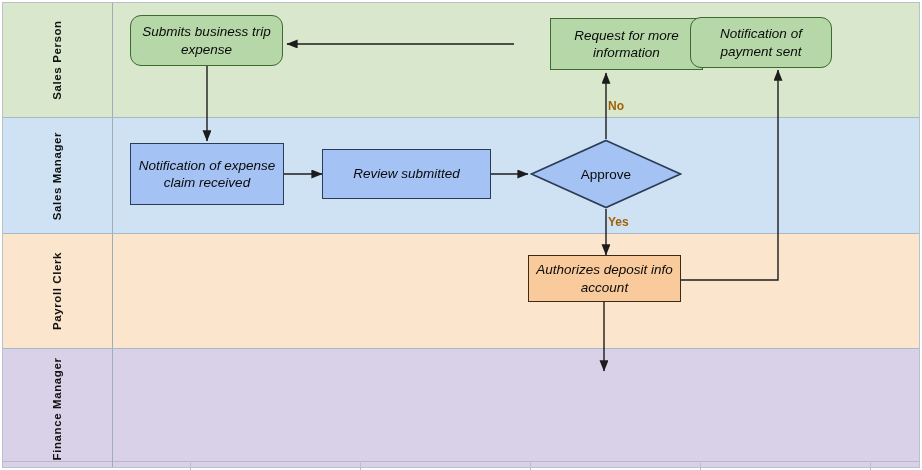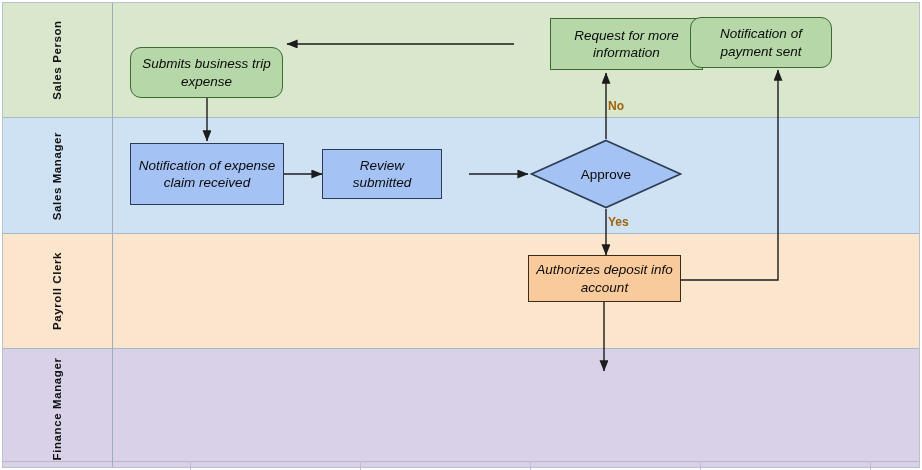--- a/index.html
+++ b/index.html
@@ -205,37 +205,37 @@
 
       <path d="M681,280 L778,280 L778,70"></path>
 
       <path d="M604,301 L604,371"></path>
     </g>
   </svg>
 
   <div class="edge-label" style="left:608px; top:99px;">No</div>
   <div class="edge-label" style="left:608px; top:215px;">Yes</div>
 
-  <div class="node node-green rounded" style="left:130px; top:15px; width:153px; height:51px;margin-top:32px;">
+  <div class="node node-green rounded" style="left:130px; top:15px; width:153px; height:51px;">
     <span>Submits business trip expense</span>
   </div>
 
   <div class="node node-green" style="left:514px; top:18px; width:153px; height:52px;margin-left:36px;">
     <span>Request for more information</span>
   </div>
 
   <div class="node node-green rounded" style="left:690px; top:17px; width:142px; height:51px;">
     <span>Notification of payment sent</span>
   </div>
 
   <div class="node node-blue" style="left:130px; top:143px; width:154px; height:62px;">
     <span>Notification of expense claim received</span>
   </div>
 
-  <div class="node node-blue" style="left:322px; top:149px; width:120px; height:50px;">
+  <div class="node node-blue" style="left:322px; top:149px; width:169px; height:50px;">
     <span>Review submitted</span>
   </div>
 
   <div class="diamond-wrap" style="left:530px; top:139px; width:152px; height:70px;">
     <svg width="152" height="70" viewBox="0 0 152 70">
       <polygon points="76,1.5 150.5,35 76,68.5 1.5,35" fill="#a4c2f4" stroke="#2b3d55" stroke-width="1.6"></polygon>
     </svg>
     <div class="diamond-label">Approve</div>
   </div>
 

